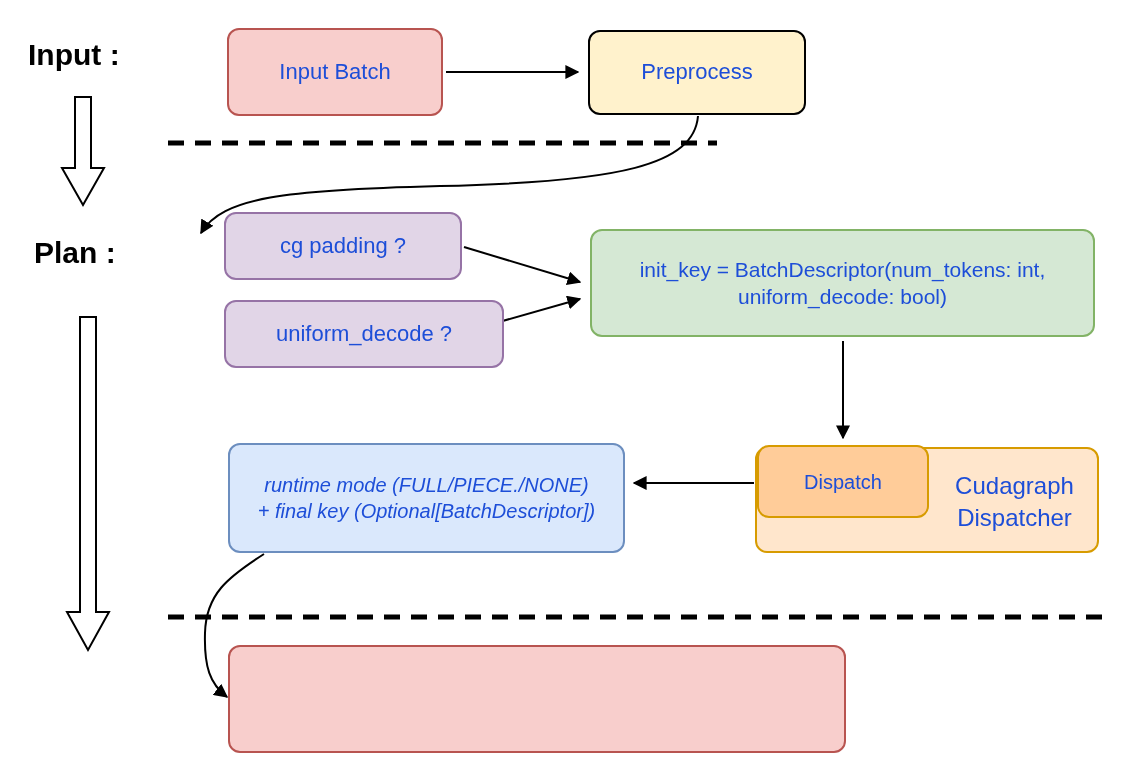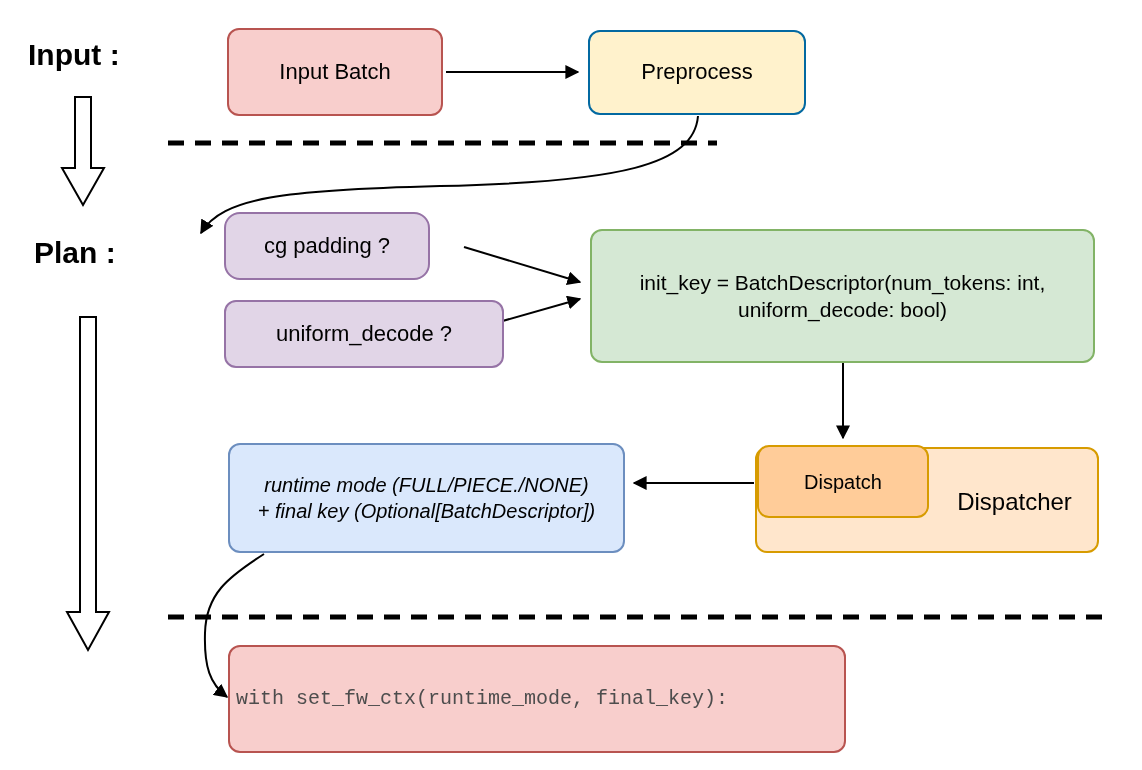--- a/index.html
+++ b/index.html
@@ -25,37 +25,37 @@
   .node {
     position: absolute;
     border-radius: 12px;
     display: flex;
     flex-direction: column;
     align-items: center;
     justify-content: center;
     text-align: center;
     font-size: 22px;
     line-height: 1.3;
-    color: #000000;
+    color: #1d4ed8;
   }
   .node .line { white-space: nowrap; }
 
   .red    { background: #f8cecc; border: 2px solid #b85450; }
-  .yellow { background: #fff2cc; border: 2px solid #0369a1; }
+  .yellow { background: #fff2cc; border: 2px solid #000000; }
   .purple { background: #e1d5e7; border: 2px solid #9673a6; }
   .green  { background: #d5e8d4; border: 2px solid #82b366; }
   .blue   { background: #dae8fc; border: 2px solid #6c8ebf; font-style: italic; }
   .orange-outer { background: #ffe6cc; border: 2px solid #d79b00; }
   .orange-inner { background: #ffcc99; border: 2px solid #d79b00; }
 
   .node-input-batch   { left: 227px; top: 28px;  width: 216px; height: 88px; }
   .node-preprocess    { left: 588px; top: 30px;  width: 218px; height: 85px; }
-  .node-cg-padding    { left: 224px; top: 212px; width: 206px; height: 68px; border-radius: 16px; }
+  .node-cg-padding    { left: 224px; top: 212px; width: 238px; height: 68px; }
   .node-uniform       { left: 224px; top: 300px; width: 280px; height: 68px; }
-  .node-init-key      { left: 590px; top: 229px; width: 505px; height: 134px; font-size: 21px; }
+  .node-init-key      { left: 590px; top: 229px; width: 505px; height: 108px; font-size: 21px; }
   .node-dispatcher    { left: 755px; top: 447px; width: 344px; height: 106px; }
   .node-dispatch      { left: 757px; top: 445px; width: 172px; height: 73px; font-size: 20px; }
   .node-runtime       { left: 228px; top: 443px; width: 397px; height: 110px; font-size: 20px; }
   .node-code          { left: 228px; top: 645px; width: 618px; height: 108px;
                         align-items: flex-start; justify-content: center;
                         font-family: "Liberation Mono", "DejaVu Sans Mono", monospace;
                         font-size: 20px; color: #4d4d4d; padding-left: 6px; text-align: left; }
   .node-code .line { white-space: pre; line-height: 1.5; }
 
   .dispatcher-text {
@@ -113,30 +113,30 @@
     <span class="line">uniform_decode ?</span>
   </div>
 
   <div class="node green node-init-key">
     <span class="line">init_key = BatchDescriptor(num_tokens: int,</span>
     <span class="line">uniform_decode: bool)</span>
   </div>
 
   <div class="node orange-outer node-dispatcher">
     <div class="dispatcher-text">
+      <span class="line">Cudagraph</span>
       <span class="line">Dispatcher</span>
     </div>
   </div>
 
   <div class="node orange-inner node-dispatch">
     <span class="line">Dispatch</span>
   </div>
 
   <div class="node blue node-runtime">
     <span class="line">runtime mode (FULL/PIECE./NONE)</span>
     <span class="line">+ final key (Optional[BatchDescriptor])</span>
   </div>
 
   <div class="node red node-code">
-    <span class="line">with set_fw_ctx(runtime_mode, final_key):</span>
   </div>
 
 </div>
 
 </body></html>

